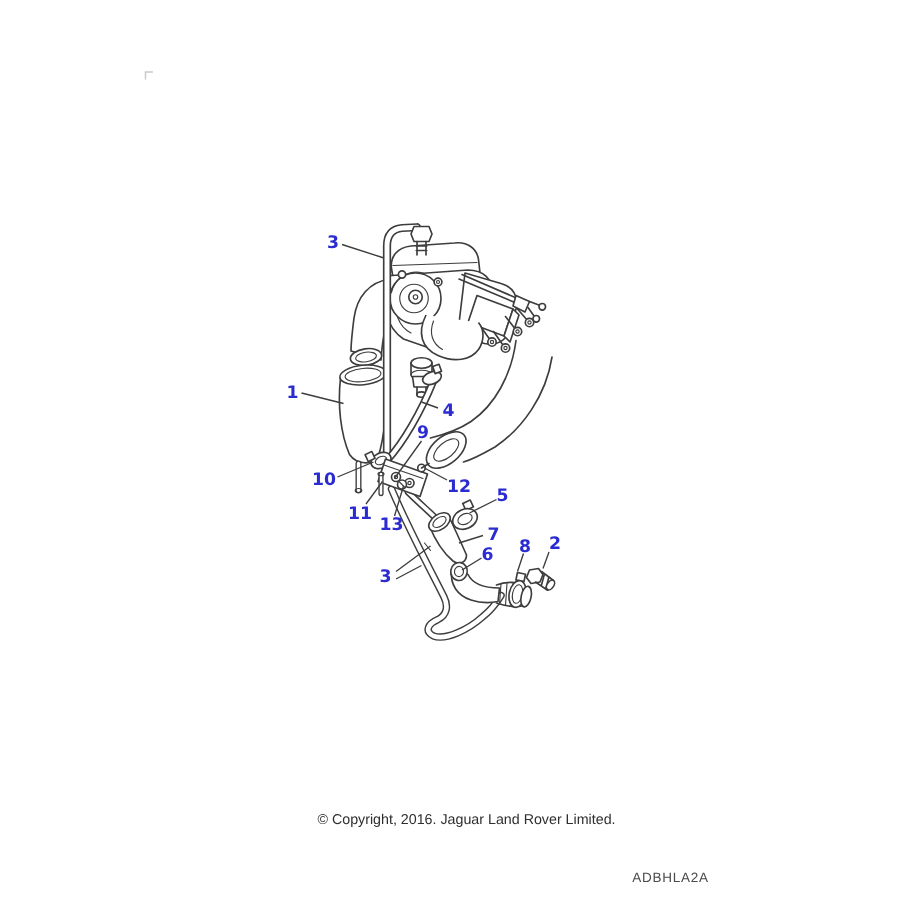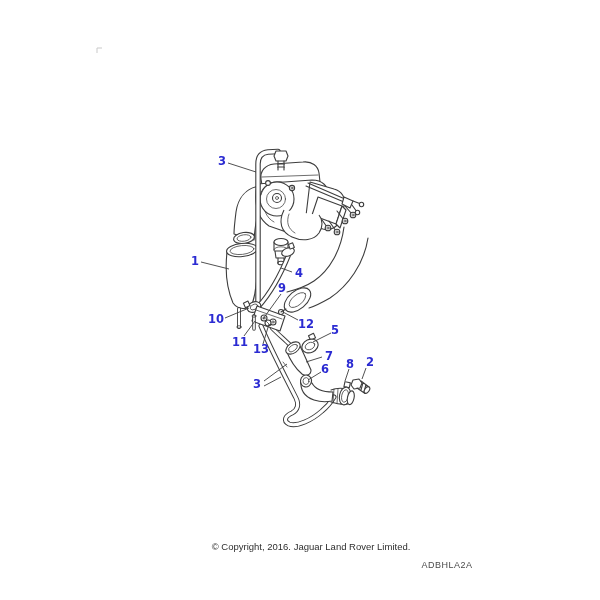--- a/index.html
+++ b/index.html
@@ -5,21 +5,21 @@
   html,body{margin:0;padding:0;background:#fff;}
   .stage{position:relative;width:600px;height:600px;background:#fff;overflow:hidden;
          font-family:"Liberation Sans",sans-serif;}
   svg{position:absolute;left:0;top:0;}
   .s  {stroke:var(--line,#3d3d3d);stroke-width:1.1;fill:none;stroke-linecap:round;stroke-linejoin:round;}
   .sf {stroke:var(--line,#3d3d3d);stroke-width:1.1;fill:#ffffff;stroke-linejoin:round;}
   .thin{stroke-width:0.75;}
   .pipe-o{stroke:var(--line,#3d3d3d);fill:none;stroke-linecap:round;stroke-linejoin:round;}
   .pipe-i{stroke:#ffffff;fill:none;stroke-linecap:round;stroke-linejoin:round;}
   .callout-num{font:bold 11.5px "DejaVu Sans",sans-serif;}
-  .code{position:absolute;top:560px;left:447px;transform:translateX(-50%);
+  .code{position:absolute;top:580px;left:447px;transform:translateX(-50%);
         font-size:9px;letter-spacing:.5px;color:#4a4a4a;white-space:nowrap;}
   .copyright{position:absolute;top:541px;left:311px;transform:translateX(-50%);
         font-size:9.5px;color:#2e2e2e;white-space:nowrap;}
 </style>
 </head>
 <body>
 
 <div class="stage">
 
   <svg width="600" height="600" viewBox="0 0 600 600">

